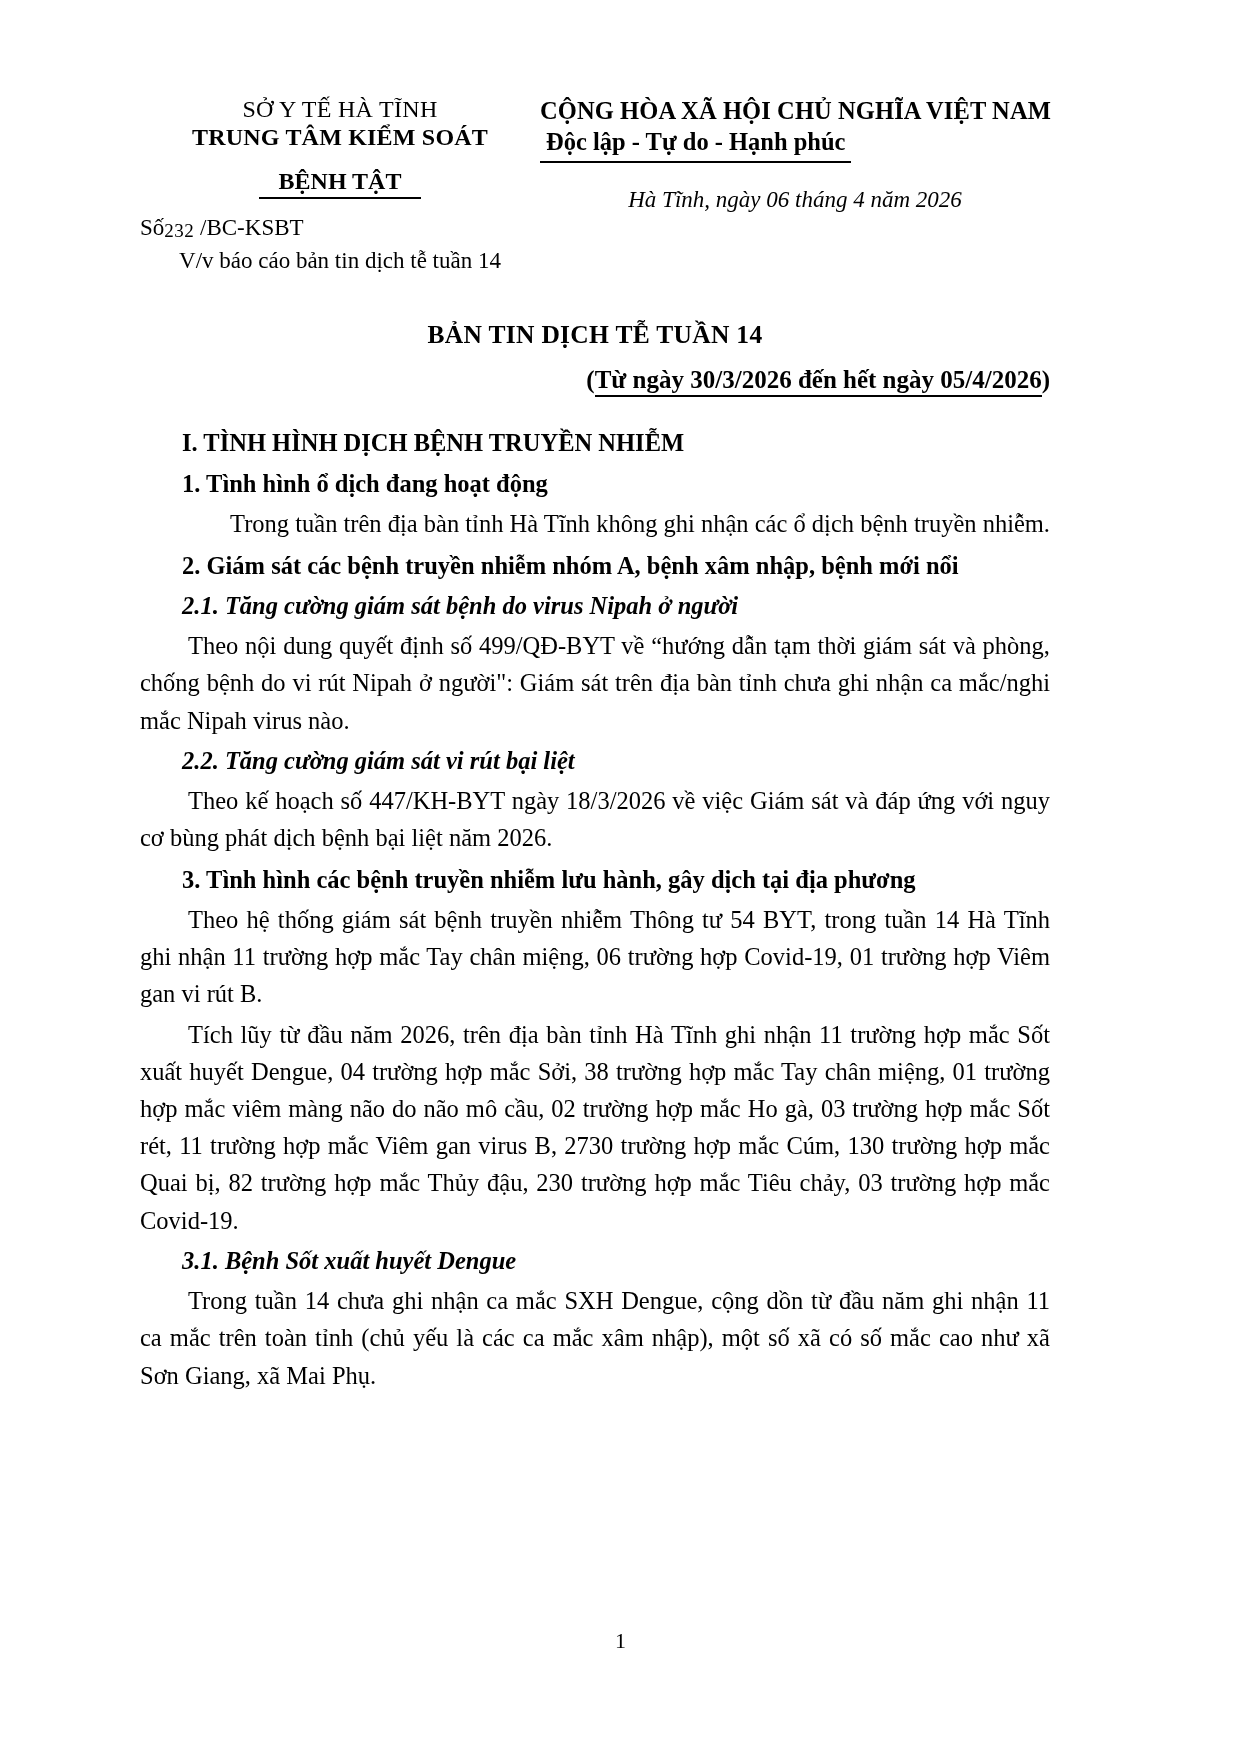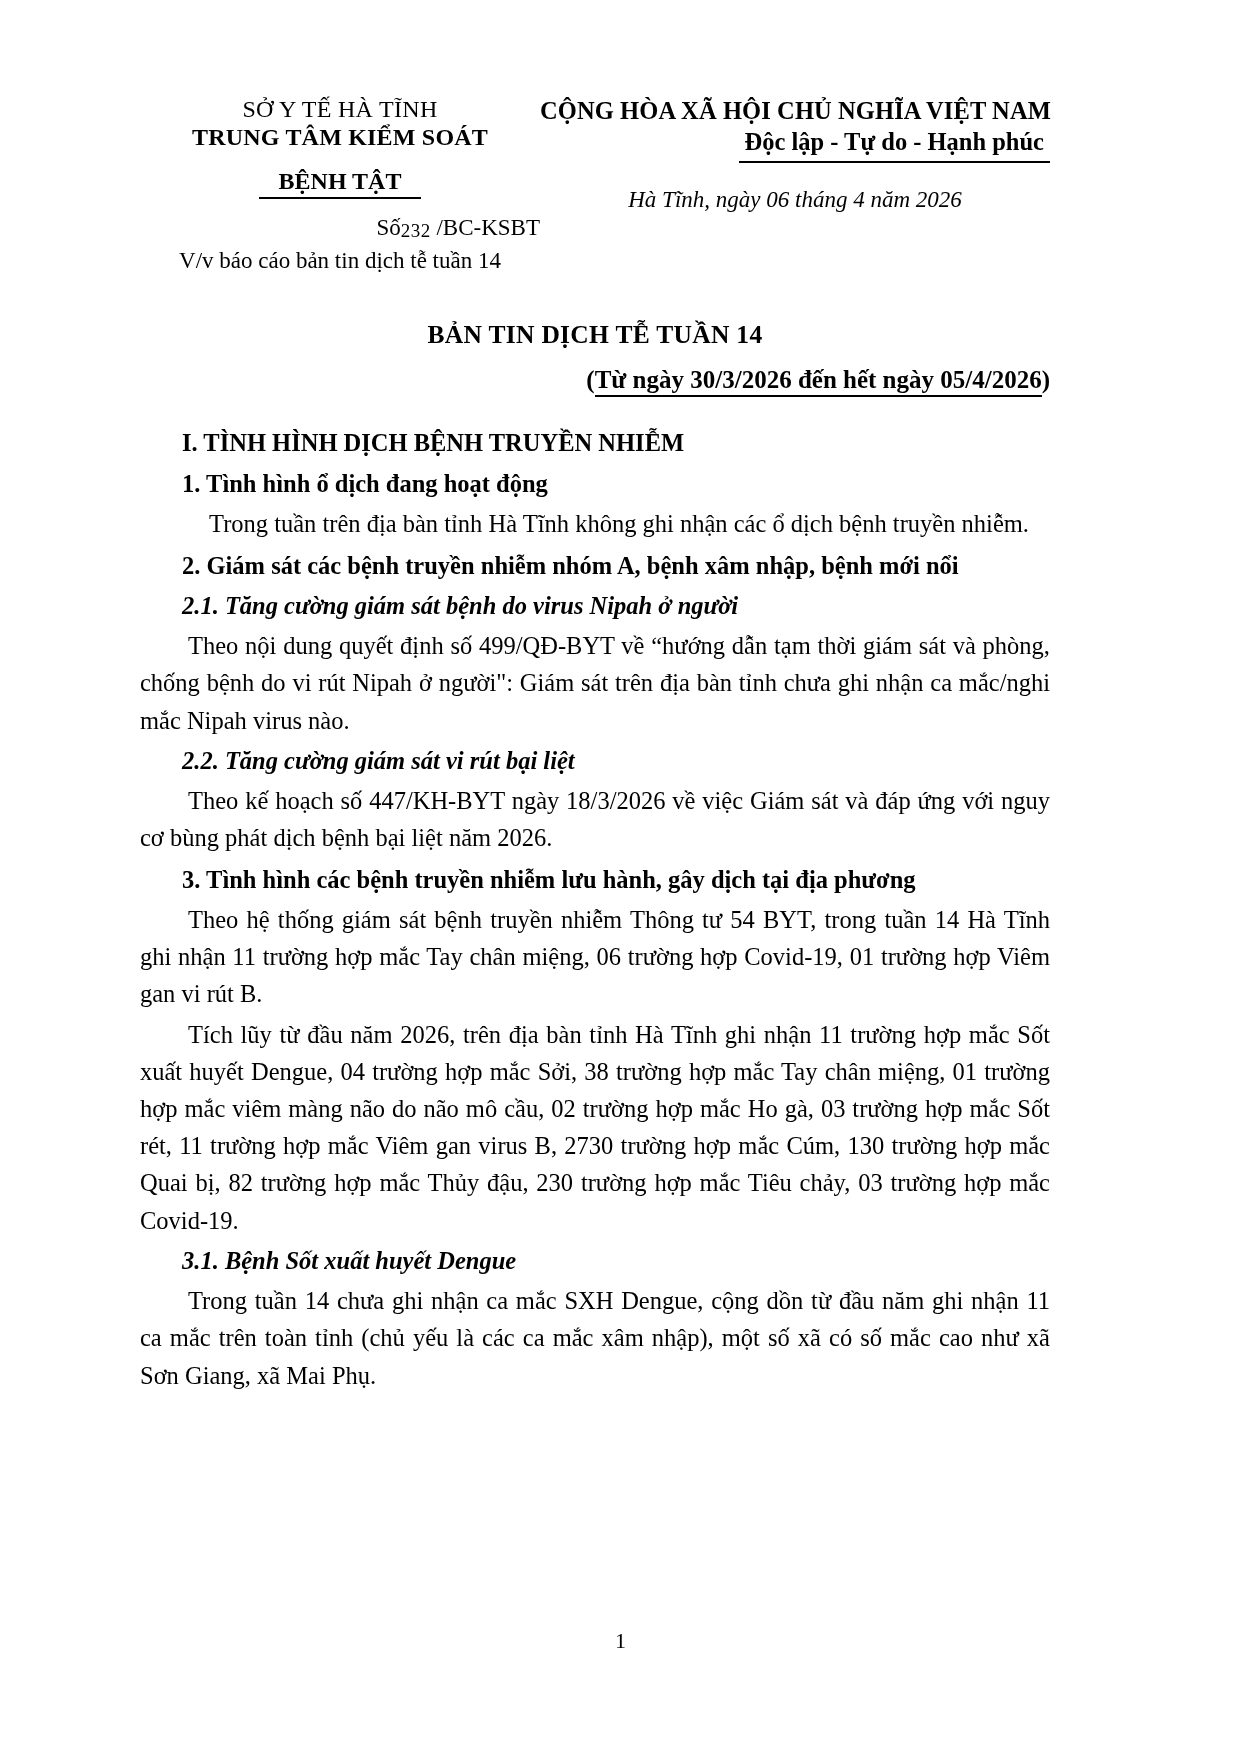--- a/index.html
+++ b/index.html
@@ -60,25 +60,25 @@
   .hdr-motto {
     font-size: 24.5px;
     font-weight: bold;
     line-height: 1.25;
     display: inline-block;
     border-bottom: 2px solid #000;
     padding: 0 6px 3px 6px;
     margin-top: 2px;
     white-space: nowrap;
   }
-  .hdr-motto-wrap { text-align: right; }
+  .hdr-motto-wrap { text-align: left; }
 
   .so-line {
     font-size: 23px;
-    text-align: right;
+    text-align: left;
     margin-top: 16px;
     white-space: nowrap;
   }
   .so-num {
     font-size: 19px;
     vertical-align: -2px;
     letter-spacing: 0.5px;
   }
   .vv-line {
     font-size: 23px;
@@ -155,21 +155,21 @@
     margin-bottom: 0px;
   }
   .para {
     text-align: justify;
     text-indent: 48px;
     margin-top: 3px;
     margin-bottom: 0px;
     text-justify: inter-word;
   }
   .para-last-nofill {
-    text-align: center;
+    text-align: right;
   }
 
   
   .page-number {
     position: absolute;
     left: 0;
     right: 0;
     top: 1628px;
     text-align: center;
     font-size: 22px;

